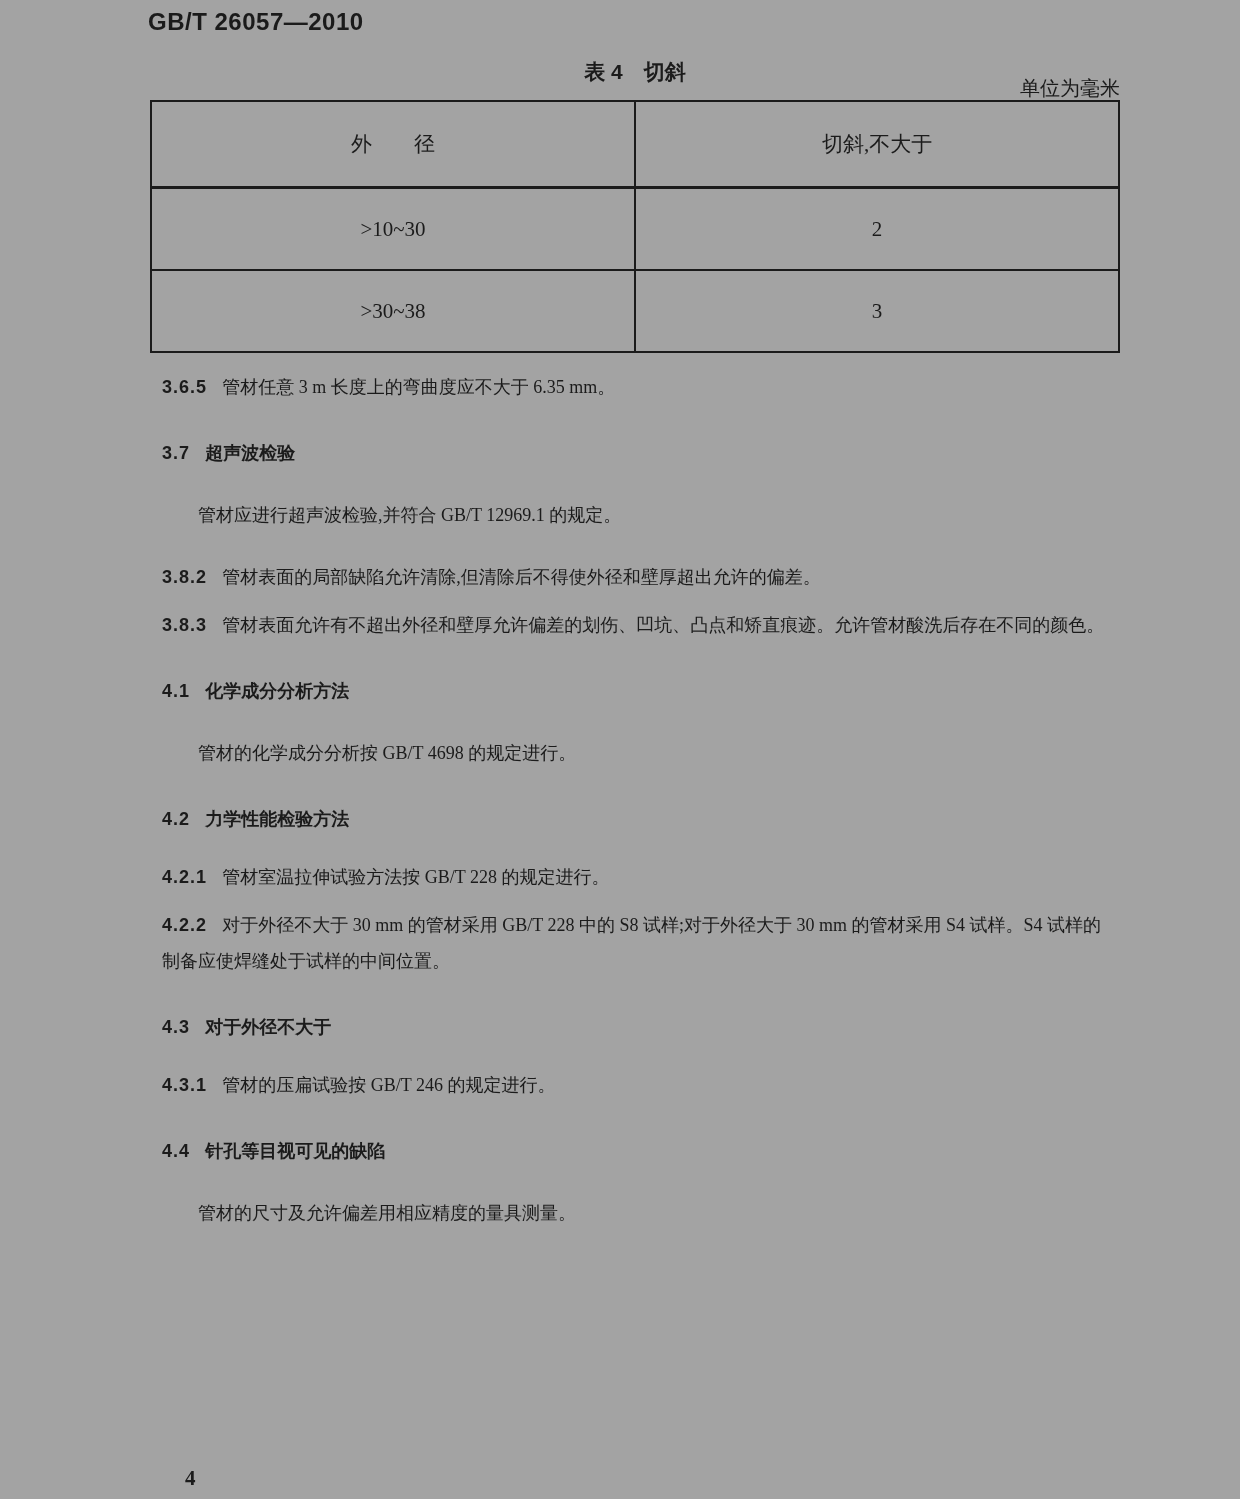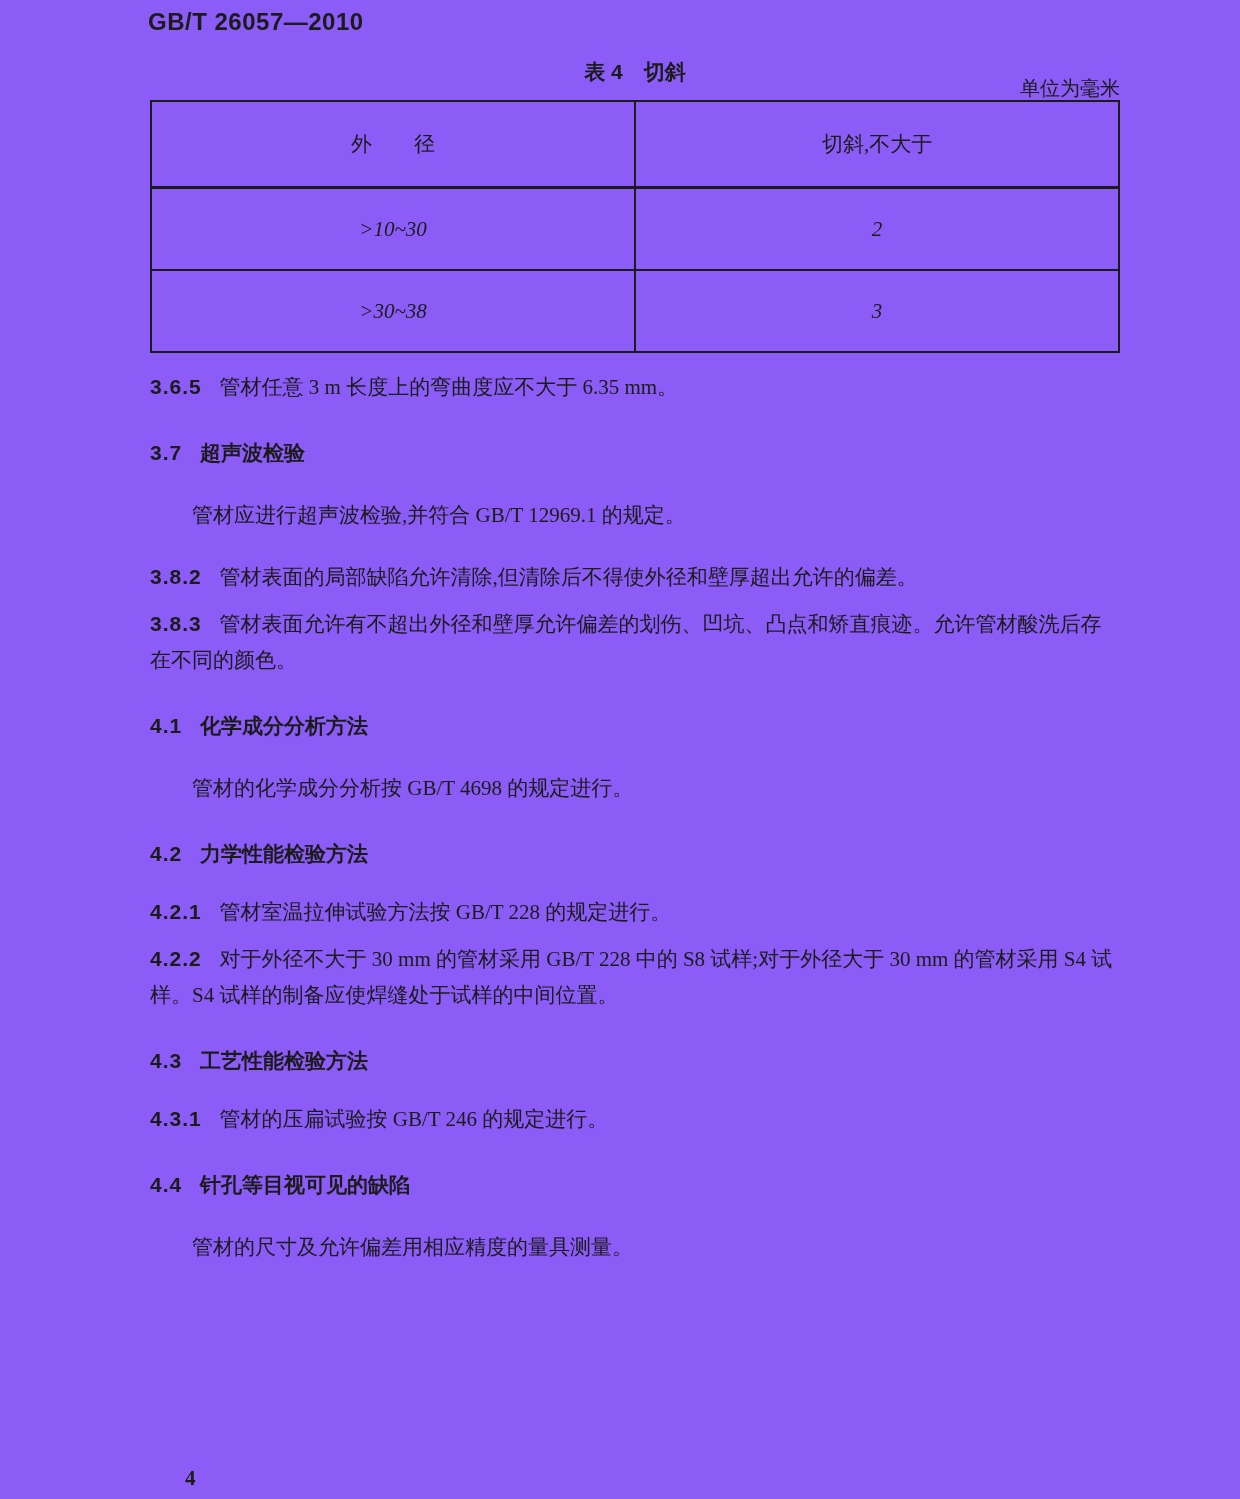--- a/index.html
+++ b/index.html
@@ -1,20 +1,20 @@
 <!DOCTYPE html>
 <html><head>
 <meta charset="utf-8">
 <style>
   html,body{margin:0;padding:0;}
   body{background:#e8e8e6;}
   .page{
     position:relative;
     width:1240px;height:1499px;
-    background:#8b5cf6;
+    background:#a3a3a3;
     font-family:"Liberation Serif", serif;
     color:#1b1b1b;
     overflow:hidden;
     box-sizing:border-box;
   }
   .doc-header{
     position:absolute;top:8px;left:148px;
     font-family:"Liberation Sans", sans-serif;
     font-weight:bold;font-size:24px;letter-spacing:0.5px;
   }
@@ -34,22 +34,22 @@
   }
   table.t4{
     width:100%;border-collapse:collapse;margin-top:10px;
     font-size:21px;
   }
   table.t4 th, table.t4 td{
     border:2px solid #1b1b1b;text-align:center;padding:18px;
     font-weight:normal;
   }
   table.t4 th{height:48px;border-bottom-width:3px;}
-  table.t4 td{height:44px;font-style:italic;}
-  p{margin:0;font-size:21px;line-height:36px;}
+  table.t4 td{height:44px;}
+  p{margin:12px;font-size:18px;line-height:36px;}
   .cnum{
     font-family:"Liberation Sans", sans-serif;
     font-weight:bold;margin-right:0.85em;letter-spacing:1px;
   }
   .num-item{margin-top:11px;}
   .h1{
     font-family:"Liberation Sans", sans-serif;font-weight:bold;
     margin-top:46px;margin-bottom:22px;
   }
   .h2{
@@ -114,21 +114,21 @@
     <p class="h2"><span class="cnum">4.1</span><span>化学成分分析方法</span></p>
 
     <p class="indent-para">管材的化学成分分析按 GB/T 4698 的规定进行。</p>
 
     <p class="h2"><span class="cnum">4.2</span><span>力学性能检验方法</span></p>
 
     <p class="num-item"><span class="cnum">4.2.1</span><span>管材室温拉伸试验方法按 GB/T 228 的规定进行。</span></p>
 
     <p class="num-item"><span class="cnum">4.2.2</span><span>对于外径不大于 30 mm 的管材采用 GB/T 228 中的 S8 试样;对于外径大于 30 mm 的管材采用 S4 试样。S4 试样的制备应使焊缝处于试样的中间位置。</span></p>
 
-    <p class="h2"><span class="cnum">4.3</span><span>工艺性能检验方法</span></p>
+    <p class="h2"><span class="cnum">4.3</span><span>对于外径不大于</span></p>
 
     <p class="num-item"><span class="cnum">4.3.1</span><span>管材的压扁试验按 GB/T 246 的规定进行。</span></p>
 
 
 
     <p class="h2"><span class="cnum">4.4</span><span>针孔等目视可见的缺陷</span></p>
 
     <p class="indent-para">管材的尺寸及允许偏差用相应精度的量具测量。</p>
 
   </div>

